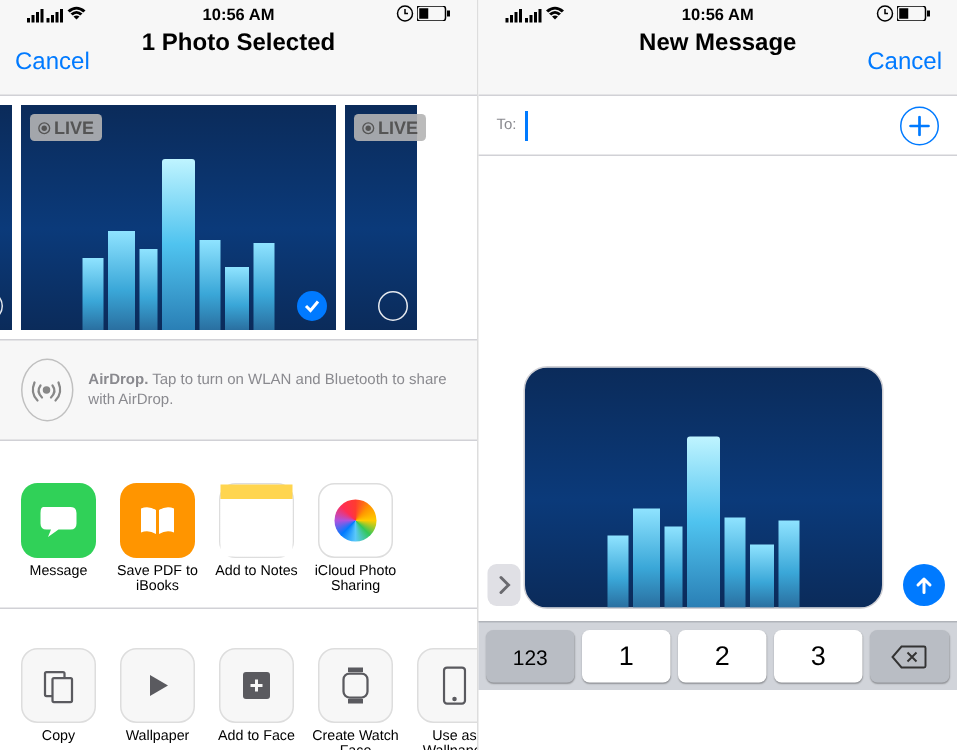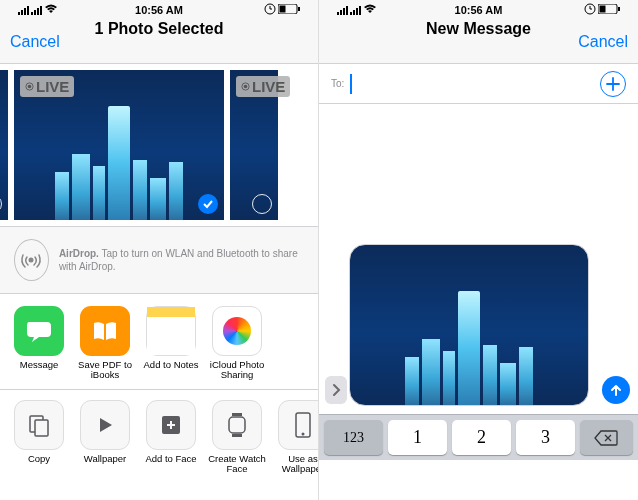--- a/index.html
+++ b/index.html
@@ -60,21 +60,21 @@
 .thumb.main { width: 210px; height: 150px; }
 .thumb.side { width: 48px; height: 150px; }
 .buildings { position:absolute; bottom:0; left:0; right:0; display:flex; align-items:flex-end; justify-content:center; gap:3px; height:80%; }
 .bldg { background: linear-gradient(180deg,#8fe3ff,#3aa7d8 60%,#2a6fa0); }
 .b1{width:14px;height:40%} .b2{width:18px;height:55%} .b3{width:12px;height:45%}
 .b4{width:22px;height:95%;background:linear-gradient(180deg,#bff4ff,#4fc3ef 50%,#2a7fb5);border-radius:2px 2px 0 0}
 .b5{width:14px;height:50%} .b6{width:16px;height:35%} .b7{width:14px;height:48%}
 .live-badge {
   position:absolute; top:6px; left:6px;
   background: rgba(180,180,180,0.9);
-  color:#555; font-size:15px; font-weight:600;
+  color:#555; font-size:12px; font-weight:600;
   padding:2px 5px; border-radius:3px;
   display:flex; align-items:center; gap:2px;
 }
 .sel-circle {
   position:absolute; bottom:6px; right:6px; width:20px; height:20px;
   border-radius:50%; border:1.5px solid rgba(255,255,255,0.9);
 }
 .sel-circle.selected { background:#007aff; border:none; display:flex; align-items:center; justify-content:center; color:#fff; font-size:12px; }
 
 
@@ -88,21 +88,21 @@
   border:1px solid #c0c0c0; display:flex; align-items:center; justify-content:center;
   color:#888;
 }
 .airdrop-text { font-size:10px; color:#8a8a8f; line-height:1.3; }
 
 
 .share-row {
   display:flex; gap:8px; padding:12px 10px 8px;
   border-bottom:1px solid #d1d1d6; overflow:hidden;
 }
-.share-item { width:58px; display:flex; flex-direction:column; align-items:center; gap:4px; flex-shrink:0; }
+.share-item { width:58px; display:flex; flex-direction:column; align-items:center; gap:4px; flex-shrink:0;margin-top:16px; }
 .share-icon {
   width:50px; height:50px; border-radius:11px;
   display:flex; align-items:center; justify-content:center;
   font-size:24px; color:#fff;
 }
 .share-label { font-size:9.5px; color:#000; text-align:center; line-height:1.1; }
 .ic-message{background:#30d158} .ic-mail{background:linear-gradient(180deg,#5ac8fa,#007aff)}
 .ic-ibooks{background:#ff9500} .ic-notes{background:#fff;border:1px solid #ddd}
 .ic-icloud{background:#fff;border:1px solid #ddd}
 
@@ -143,21 +143,21 @@
   color:#fff; font-size:16px;
 }
 .keyboard {
   height: 46px;
   background:#d1d4da; border-top:1px solid #b0b3b9;
   display:flex; gap:5px; padding:5px;
 }
 .key {
   flex:1; background:#fff; border-radius:5px;
   display:flex; align-items:center; justify-content:center;
-  font-size:18px; box-shadow:0 1px 1px rgba(0,0,0,0.3);font-family:Liberation Serif, serif;
+  font-size:18px; box-shadow:0 1px 1px rgba(0,0,0,0.3);
 }
 .key.mode { background:#b9bdc4; font-size:14px; }
 .key.bksp { background:#b9bdc4; flex:0.9; }
 .notes-lines { width:100%; height:100%; background:linear-gradient(180deg,#ffd54f 0%,#ffd54f 20%,#fff 20%); }
 .photos-flower { width:28px;height:28px;border-radius:50%;background:conic-gradient(#ff3b30,#ff9500,#ffcc00,#34c759,#5ac8fa,#007aff,#af52de,#ff2d55,#ff3b30); }
 </style>
 </head>
 <body>
 
 <div class="screen screen-left">

